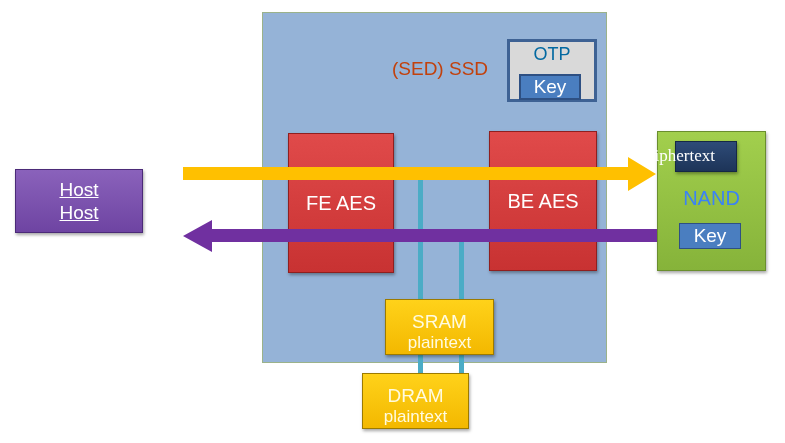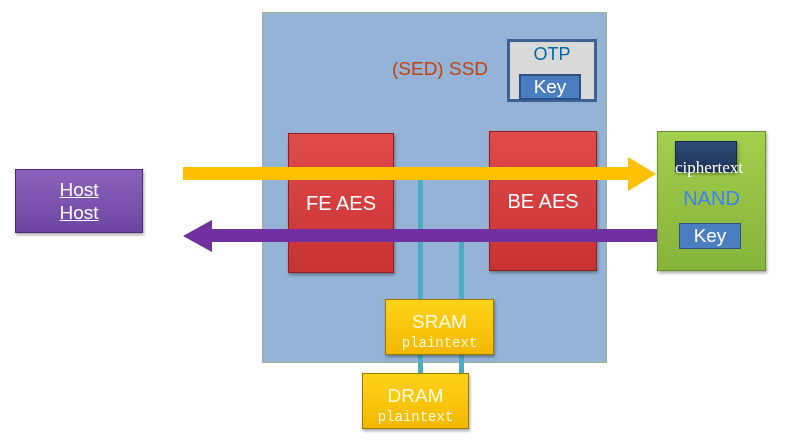--- a/index.html
+++ b/index.html
@@ -27,32 +27,32 @@
           background: linear-gradient(#8a62bb, #6e44a2); border: 1px solid #4b2a78;
           color: #ffffff; font-size: 19px; display: flex; align-items: center;
           justify-content: center; text-align: center; line-height: 23px; text-decoration: underline; }
   .nand { left: 657px; top: 131px; width: 109px; height: 140px;
           background: linear-gradient(#a2cf4d, #86b33a); border: 1px solid #6a8e2e;
           color: #ffffff; }
   .nand-label { left: 657px; top: 187px; width: 109px; text-align: center;
                 font-size: 20px; color: #3b82f6; }
   .cipher { left: 675px; top: 141px; width: 62px; height: 31px;
             background: linear-gradient(#2e4b78, #1d3458); border: 1px solid #152845; }
-  .cipher-text { left: 664px; top: 146px; width: 90px; text-align: center;
+  .cipher-text { left: 636px; top: 146px; width: 90px; text-align: center;
                  font-family: "Liberation Serif", "DejaVu Serif", serif; font-size: 17px;
-                 color: #ffffff; margin-top: 12px; }
+                 color: #ffffff; }
   .nand-key { left: 679px; top: 223px; width: 62px; height: 26px; background: #4a7ec0;
               border: 1px solid #2e5083; color: #fff; font-size: 19px; text-align: center;
               line-height: 24px; }
   .mem { background: linear-gradient(#ffd21a, #f3b800); border: 1px solid #9c7a00;
          text-align: center; color: #fffbe0; }
   .sram { left: 385px; top: 299px; width: 109px; height: 56px; }
   .dram { left: 362px; top: 373px; width: 107px; height: 56px; }
   .mem-title { font-size: 19px; line-height: 22px; margin-top: 11px; }
-  .mem-sub { font-family: Liberation Mono, monospace; font-size: 14px;
+  .mem-sub { font-family: Liberation Sans, sans-serif; font-size: 17px;
              line-height: 20px; }
   svg.overlay { position: absolute; left: 0; top: 0; }
 </style>
 </head>
 <body>
 
 <div class="abs ssd"></div>
 <div class="abs ssd-title">(SED) SSD</div>
 
 <div class="abs otp"></div>

